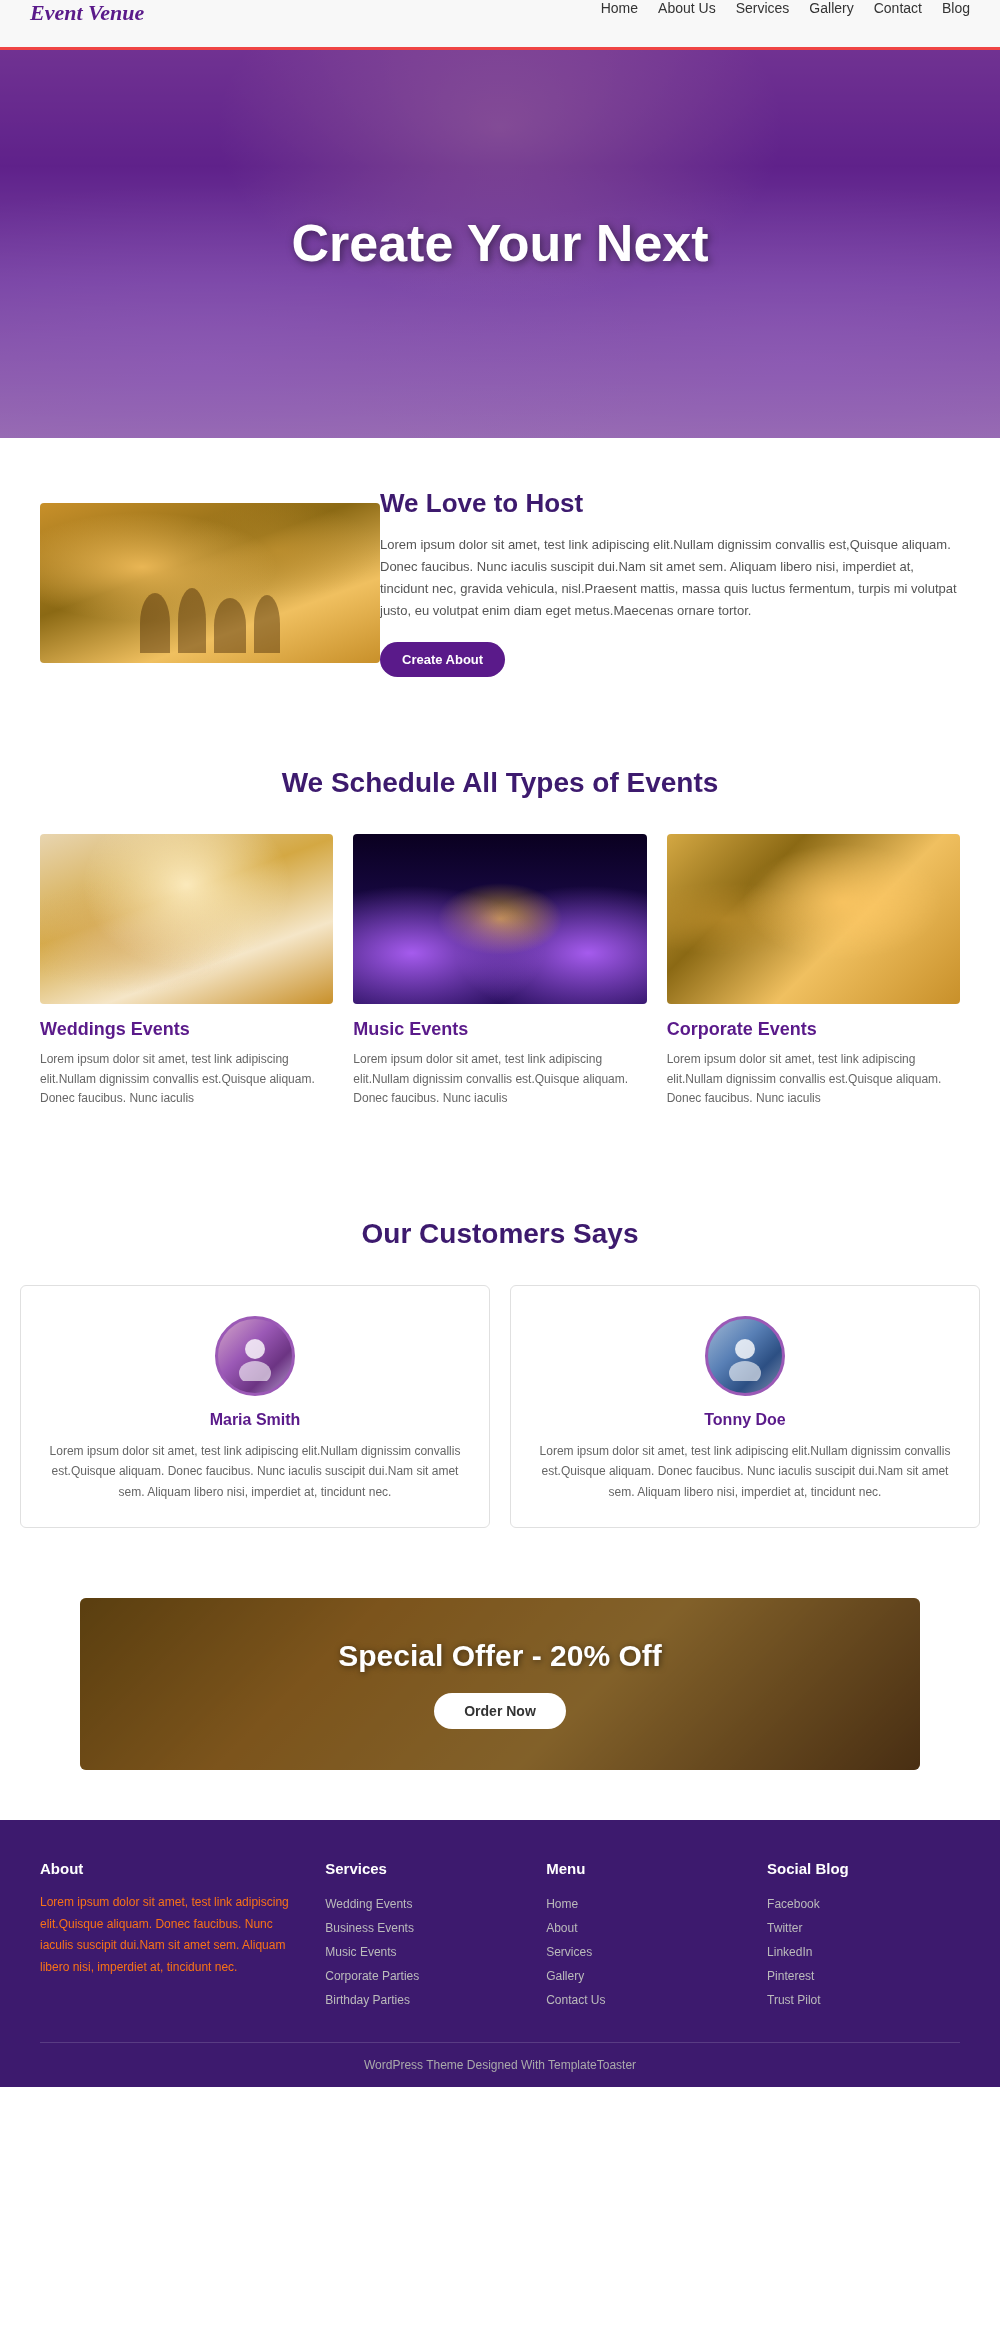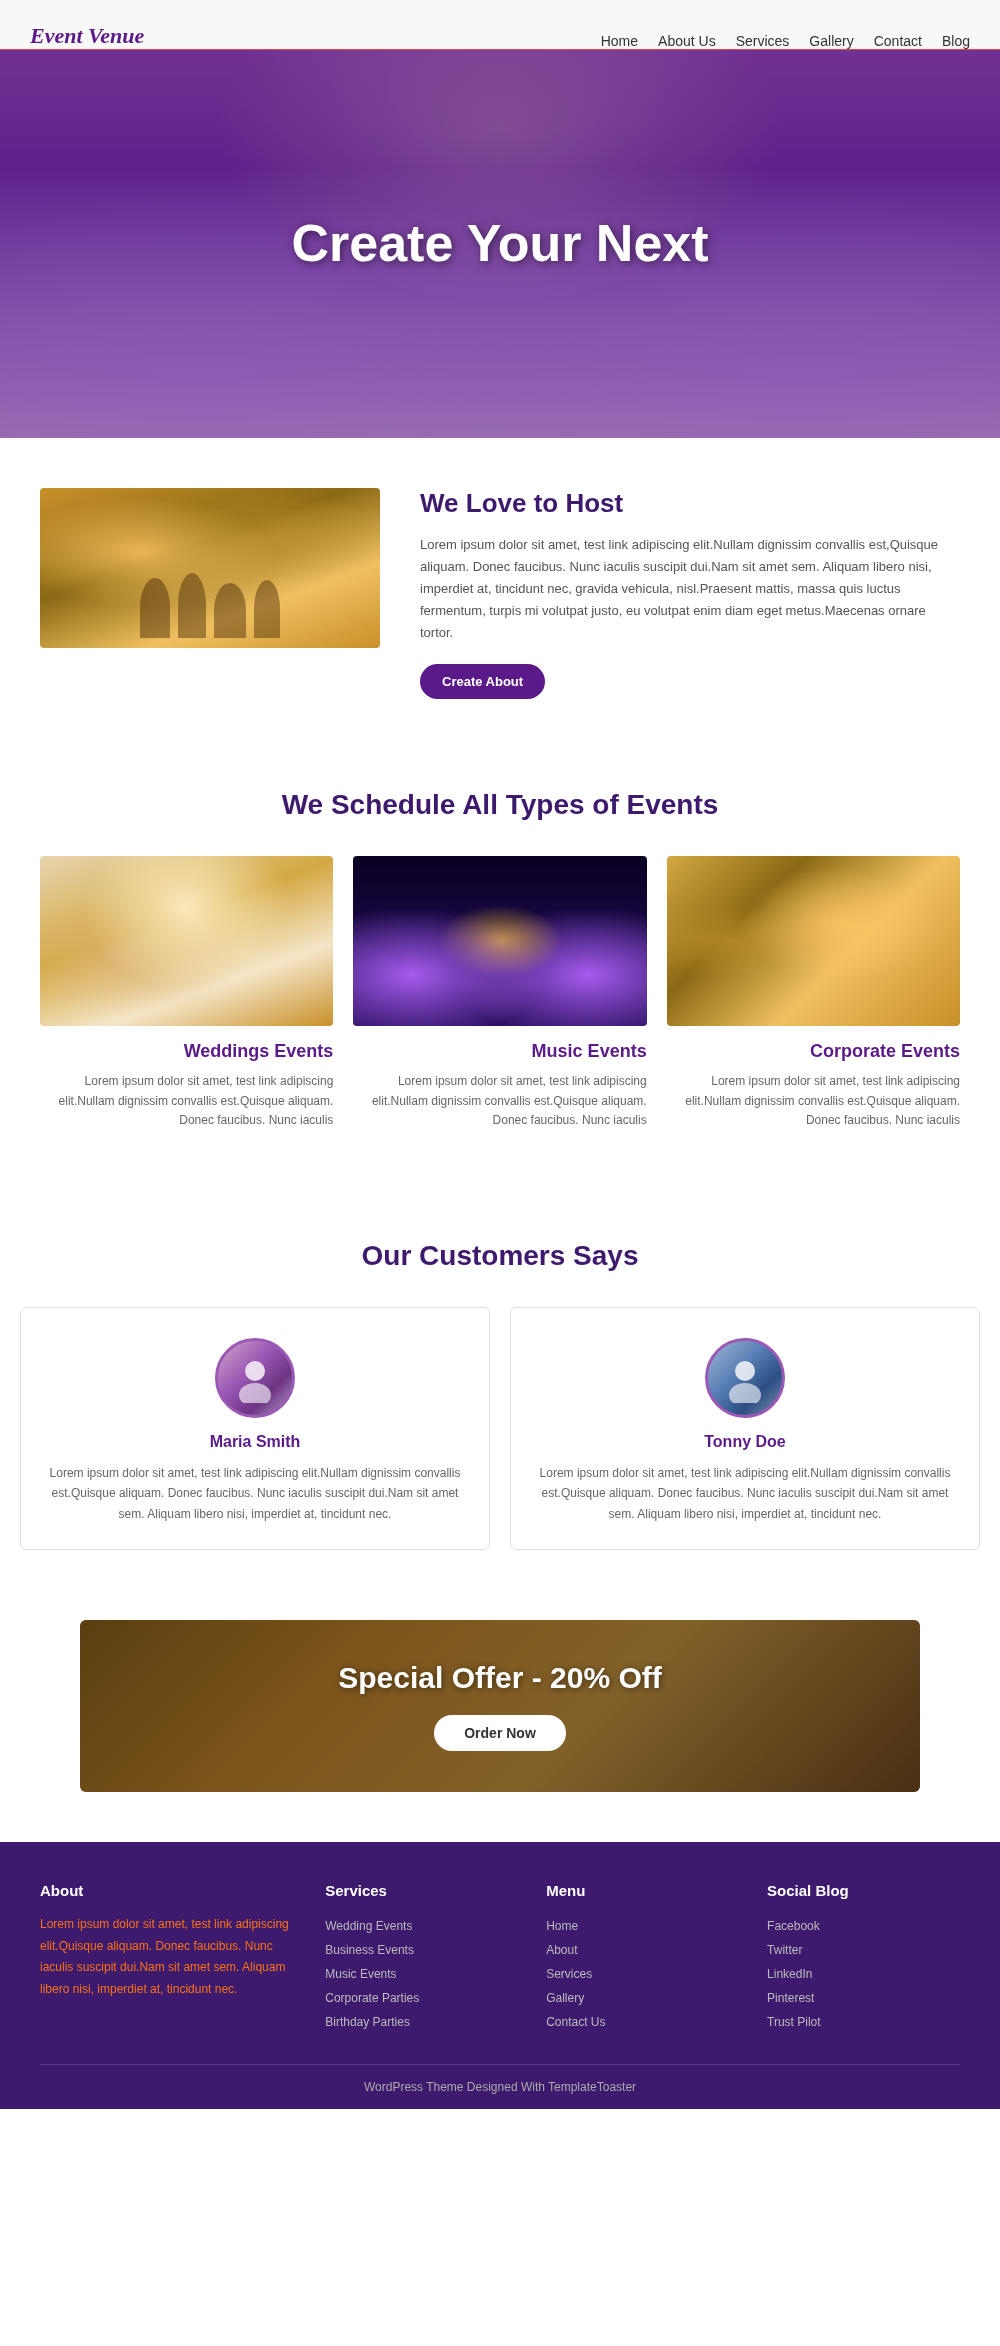--- a/index.html
+++ b/index.html
@@ -2,25 +2,25 @@
 <html><head>
   <meta charset="utf-8">
   <style>
     * { margin: 0; padding: 0; box-sizing: border-box; }
     body { font-family: Arial, sans-serif; color: #333; width: 1000px; }
 
     
     header {
       background: #f8f8f8;
       display: flex;
-      align-items: flex-end;
+      align-items: flex-start;
       justify-content: space-between;
       padding: 0 30px;
       height: 50px;
-      border-bottom: 1px solid #ef4444;
+      border-bottom: 3px solid #ef4444;
     }
     .logo {
       font-family: 'Georgia', cursive;
       font-size: 22px;
       color: #5a1a8a;
       font-style: italic;
       font-weight: bold;
     }
     nav { display: flex; gap: 20px; }
     nav a {
@@ -54,23 +54,22 @@
     .hero-content h1 {
       font-size: 52px;
       font-weight: 900;
       line-height: 1.15;
       text-shadow: 2px 2px 8px rgba(0,0,0,0.5);
     }
 
     
     .about-section {
       display: flex;
-      gap: 40px;
       padding: 50px 40px;
-      align-items: flex-start;
+      align-items: center;
     }
     .about-image {
       width: 340px;
       min-width: 340px;
       height: 160px;
       background: linear-gradient(135deg, #d4a843 0%, #c8902a 30%, #f0c060 60%, #8b6914 100%);
       border-radius: 4px;
       overflow: hidden;
       position: relative;
     }
@@ -107,21 +106,21 @@
       font-size: 28px;
       color: #3d1a6e;
       margin-bottom: 35px;
       font-weight: 700;
     }
     .events-grid {
       display: grid;
       grid-template-columns: repeat(3, 1fr);
       gap: 20px;
     }
-    .event-card { text-align: right; }
+    .event-card { text-align: left; }
     .event-image {
       width: 100%;
       height: 170px;
       border-radius: 4px;
       margin-bottom: 15px;
       overflow: hidden;
       position: relative;
     }
     .event-image-wedding {
       background: linear-gradient(135deg, #d4a843 20%, #f5e6c8 50%, #c8902a 80%);

